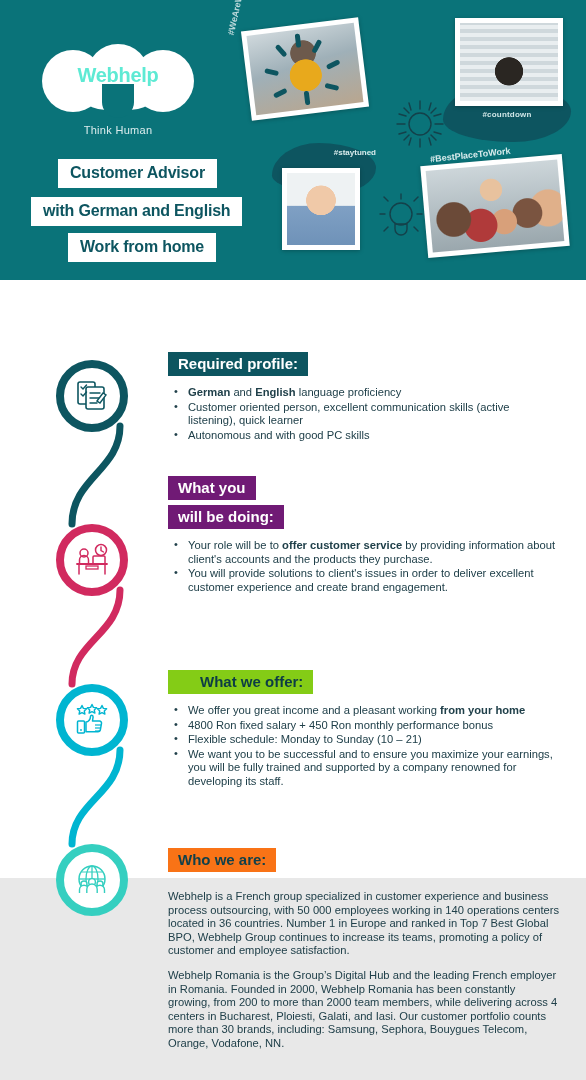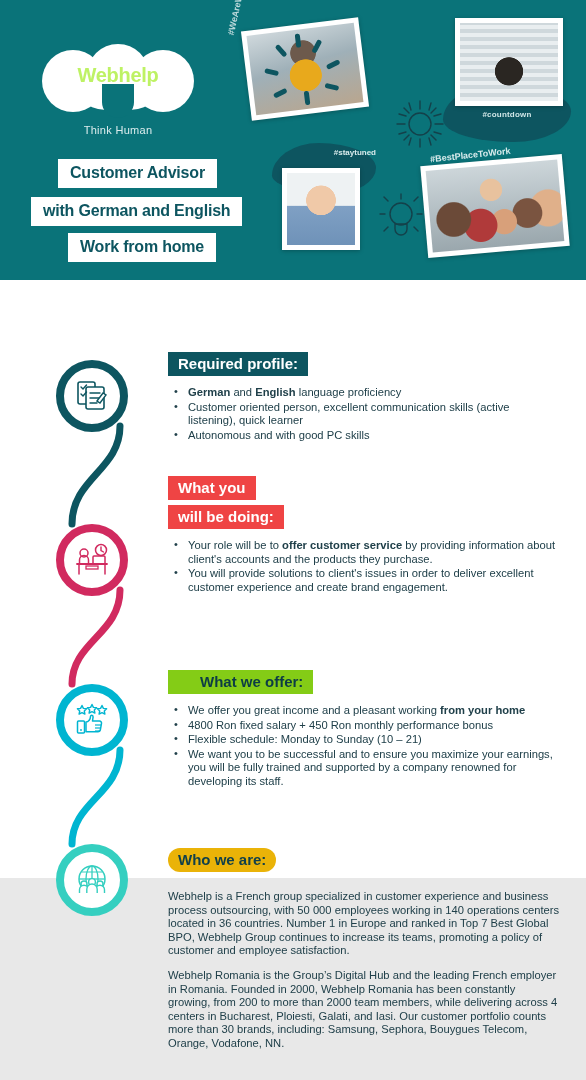--- a/index.html
+++ b/index.html
@@ -21,21 +21,21 @@
   .logo-cloud .lobe {
     position:absolute; background:#ffffff; border-radius:50%;
   }
   .logo-cloud .l1 { left:0;   top:6px;  width:62px; height:62px; }
   .logo-cloud .l2 { left:45px;top:0px;  width:62px; height:62px; }
   .logo-cloud .l3 { left:90px;top:6px;  width:62px; height:62px; }
   .logo-cloud .lbot { left:28px; top:30px; width:96px; height:36px; background:#ffffff; border-radius:0 0 48px 48px; }
   .logo-notch { position:absolute; left:60px; top:40px; width:32px; height:34px; background:#0a7379; border-radius:0 0 18px 18px; }
   .logo-text {
     position:absolute; left:0; top:20px; width:152px; text-align:center;
-    font-size:20px; font-weight:700; color:#bef264; letter-spacing:-0.3px;
+    font-size:20px; font-weight:700; color:#5eead4; letter-spacing:-0.3px;
   }
   .logo-tag {
     position:absolute; left:0; top:80px; width:152px; text-align:center;
     font-size:11px; color:#dbeced; letter-spacing:0.3px;
   }
 
   .title-box {
     position:absolute; background:#ffffff; color:#0d5560;
     font-weight:700; font-size:16px; letter-spacing:-0.2px;
     padding:5px 12px 6px 12px; white-space:nowrap;
@@ -120,23 +120,23 @@
   .c-mint   { border-color:#35cfc0; }
 
   
   .content { position:absolute; left:168px; top:352px; width:392px; }
 
   .sec-head {
     display:inline-block; font-weight:700; font-size:15px;
     padding:3px 10px 4px 10px; margin-bottom:10px; white-space:nowrap;
   }
   .h-teal { background:#0d5560; color:#ffffff;text-align:right; }
-  .h-pink { background:#ef4444; color:#ffffff; }
+  .h-pink { background:#701a75; color:#ffffff; }
   .h-cyan { background:#84cc16; color:#0d3c45;padding-left:32px; }
-  .h-mint { background:#eab308; color:#11404a;border-radius:12px; }
+  .h-mint { background:#f97316; color:#11404a; }
   .sec-head.stack { margin-bottom:5px; }
 
   ul.bullets { list-style:none; margin:0 0 0 4px; padding:0; }
   ul.bullets li {
     position:relative; padding-left:16px; margin-bottom:1px;
     font-size:11.2px; line-height:13.6px; color:#20404a;
   }
   ul.bullets li::before {
     content:"•"; position:absolute; left:2px; top:-1px; color:#20404a; font-size:11px;
   }

